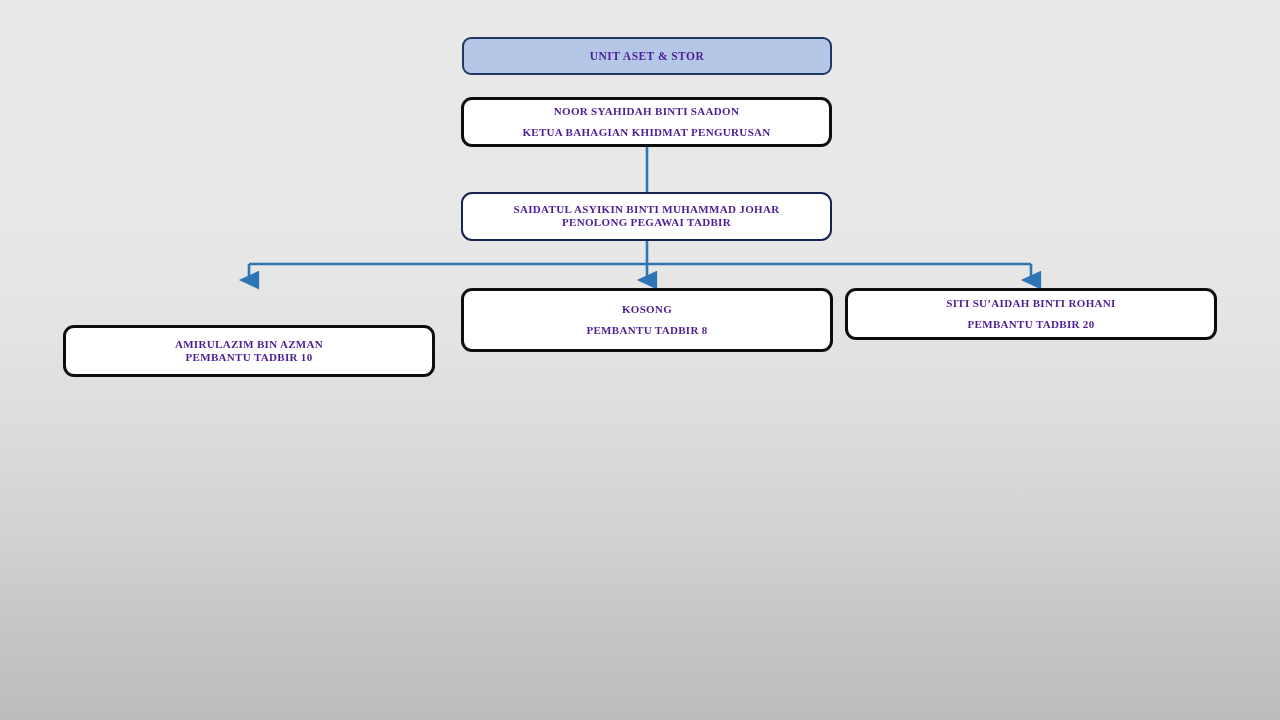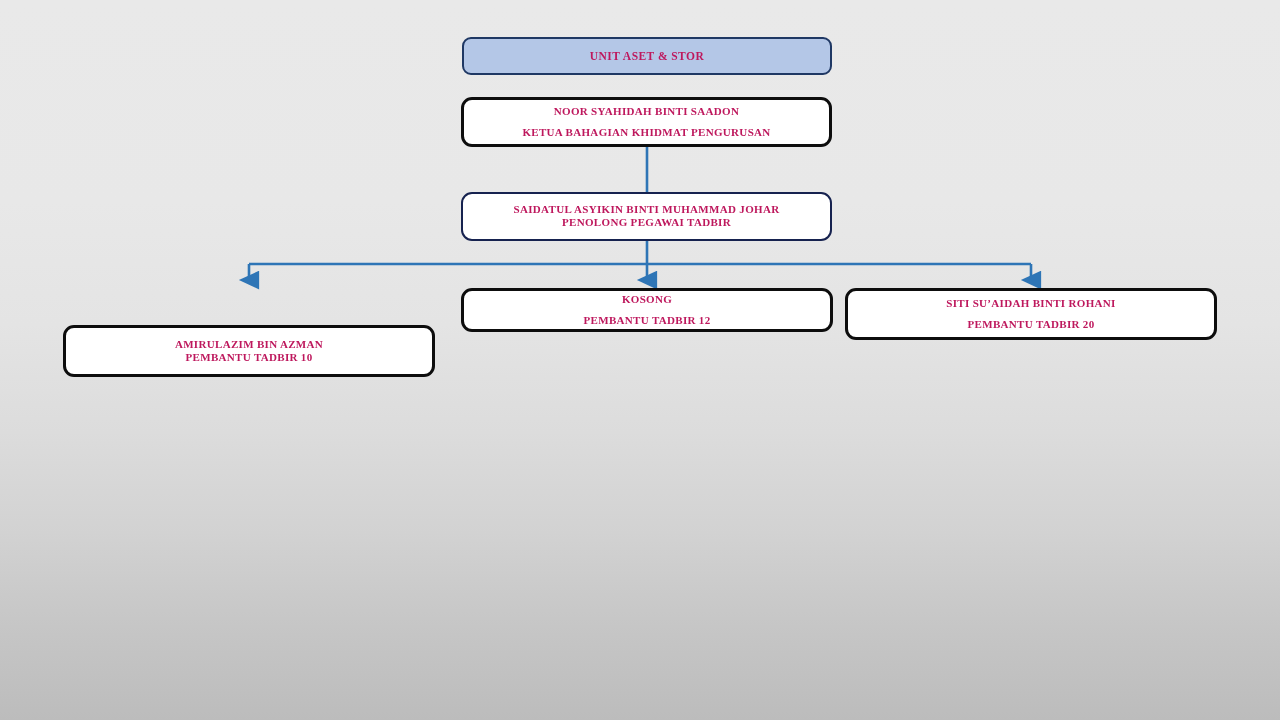--- a/index.html
+++ b/index.html
@@ -42,21 +42,21 @@
   
   .node {
     position: absolute;
     display: flex;
     flex-direction: column;
     align-items: center;
     justify-content: center;
     text-align: center;
     background: #ffffff;
     border-radius: 11px;
-    color: #be185d;
+    color: #4c1d95;
     font-weight: bold;
     letter-spacing: 0.02em;
     z-index: 2;
   }
 
   .node .line {
     display: block;
     white-space: nowrap;
     line-height: 1.05;
   }
@@ -81,21 +81,21 @@
 
   
   .node.spaced .line + .line { margin-top: 9px; }
   .node.tight  .line + .line { margin-top: 1px; }
 
   
   #node-unit      { left: 462px; top: 37px;  width: 370px; height: 38px; }
   #node-ketua     { left: 461px; top: 97px;  width: 371px; height: 50px; }
   #node-penolong  { left: 461px; top: 192px; width: 371px; height: 49px; }
   #node-pt10      { left: 63px;  top: 288px; width: 372px; height: 52px; margin-top: 37px; }
-  #node-pt11      { left: 461px; top: 288px; width: 372px; height: 44px; }
+  #node-pt11      { left: 461px; top: 288px; width: 372px; height: 64px; }
   #node-pt12      { left: 845px; top: 288px; width: 372px; height: 52px; justify-content: center; }
 
   #node-ketua .line,
   #node-penolong .line,
   #node-pt10 .line,
   #node-pt11 .line,
   #node-pt12 .line { font-size: 11px; }
 </style>
 </head>
 <body>
@@ -136,21 +136,21 @@
     <span class="line">PENOLONG PEGAWAI TADBIR</span>
   </div>
 
   <div class="node black tight" id="node-pt10">
     <span class="line">AMIRULAZIM BIN AZMAN</span>
     <span class="line">PEMBANTU TADBIR 10</span>
   </div>
 
   <div class="node black spaced" id="node-pt11">
     <span class="line">KOSONG</span>
-    <span class="line">PEMBANTU TADBIR 12</span>
+    <span class="line">PEMBANTU TADBIR 8</span>
   </div>
 
   <div class="node black spaced" id="node-pt12">
     <span class="line">SITI SU’AIDAH BINTI ROHANI</span>
     <span class="line">PEMBANTU TADBIR 20</span>
   </div>
 
 </div>
 
 </body></html>

